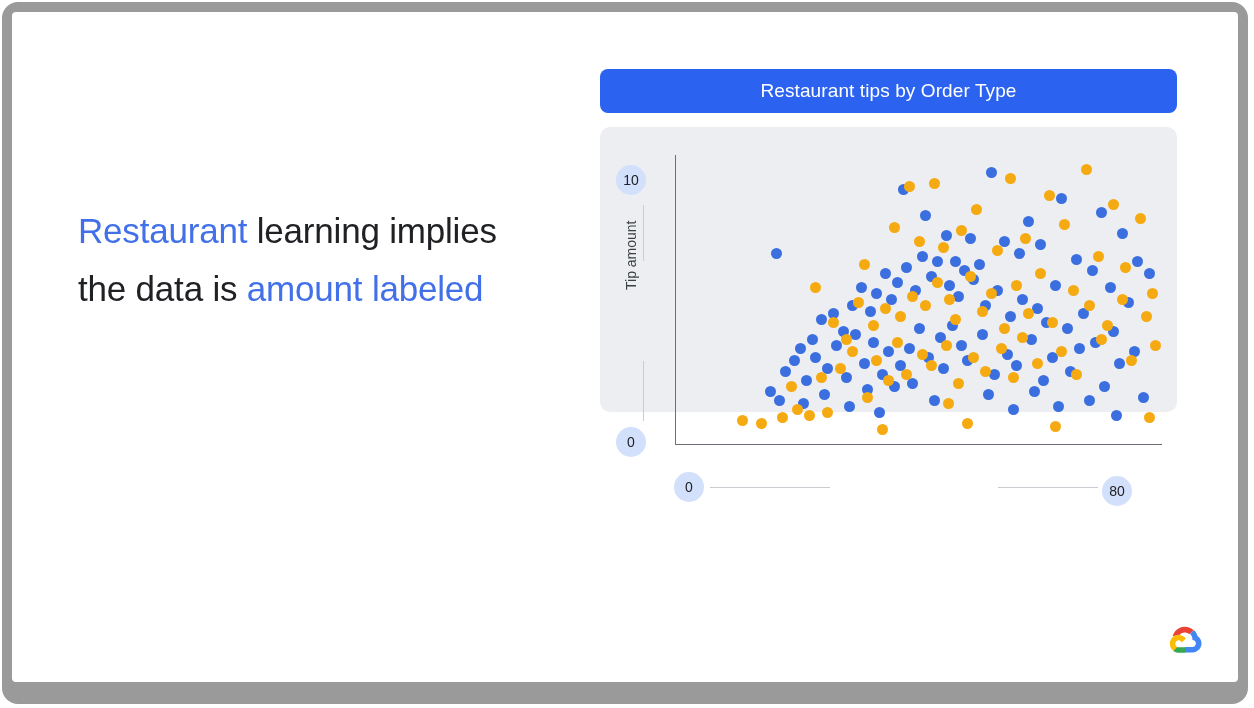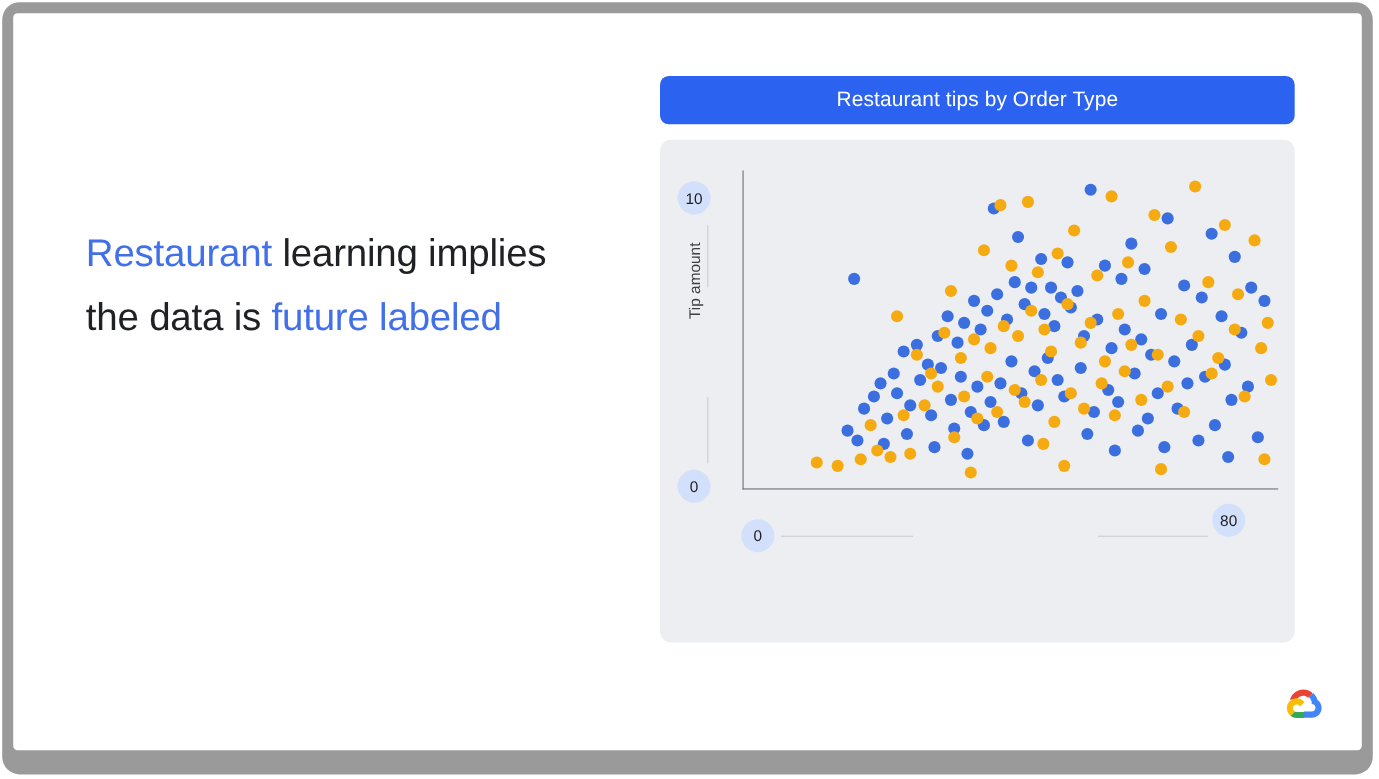--- a/index.html
+++ b/index.html
@@ -74,42 +74,42 @@
     background: #2b63f0;
     display: flex;
     align-items: center;
     justify-content: center;
     color: #ffffff;
     font-size: 19px;
     letter-spacing: 0.1px;
   }
   #chart-panel {
     margin-top: 14px;
-    height: 457px;
+    height: 285px;
     border-radius: 10px;
     background: #eceef1;
     position: relative;
   }
 
   .axis-badge {
     position: absolute;
     background: #d3e0fb;
     border-radius: 50%;
     display: flex;
     align-items: center;
     justify-content: center;
     color: #202124;
     font-size: 14px;
     width: 30px;
     height: 30px;
   }
   #y-badge-top  { left: 16px; top: 38px; }
   #y-badge-bot  { left: 16px; top: 300px; }
   #x-badge-left { left: 74px; top: 345px; }
-  #x-badge-right{ left: 502px; top: 331px; }
+  #x-badge-right{ left: 502px; top: 349px; }
 
   .axis-stroke {
     position: absolute;
     background: #c9ccd1;
   }
   #y-stroke-top { left: 43px; top: 78px; width: 1px; height: 56px; }
   #y-stroke-bot { left: 43px; top: 234px; width: 1px; height: 60px; }
   #x-stroke-left { left: 110px; top: 360px; height: 1px; width: 120px; }
   #x-stroke-right{ left: 398px; top: 360px; height: 1px; width: 100px; }
 
@@ -204,21 +204,21 @@
     letter-spacing: 0.5px;
   }
 </style>
 </head>
 <body>
 
 <div id="device-frame">
   <div id="slide-canvas">
 
     <div id="text-column">
-      <h1 id="headline"><span class="hl-accent">Restaurant</span><span> learning implies the data is </span><span class="hl-accent">future labeled</span></h1>
+      <h1 id="headline"><span class="hl-accent">Restaurant</span><span> learning implies the data is </span><span class="hl-accent">amount labeled</span></h1>
     </div>
 
     <div id="chart-module">
 
       <div id="chart-title-bar">
         <span>Restaurant tips by Order Type</span>
       </div>
 
       <div id="chart-panel">
 

